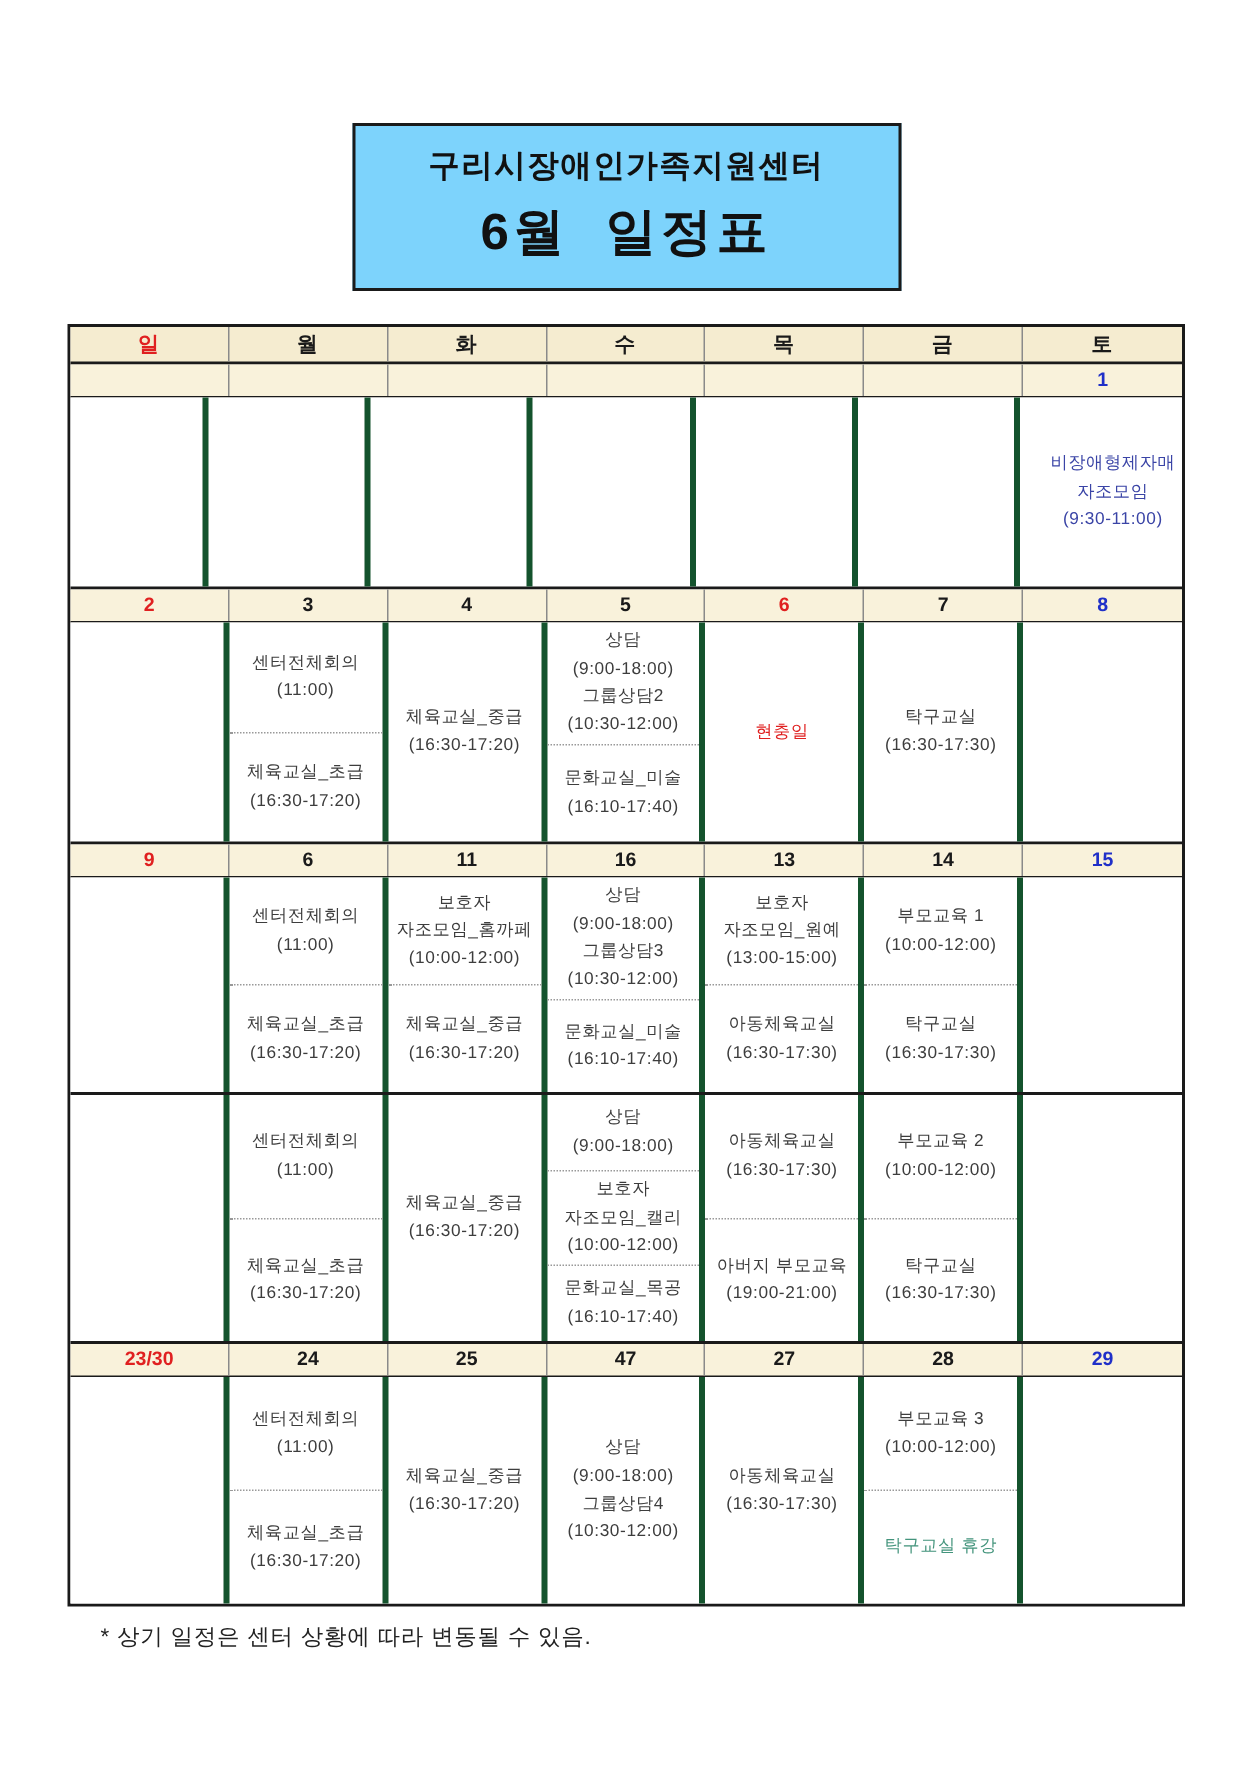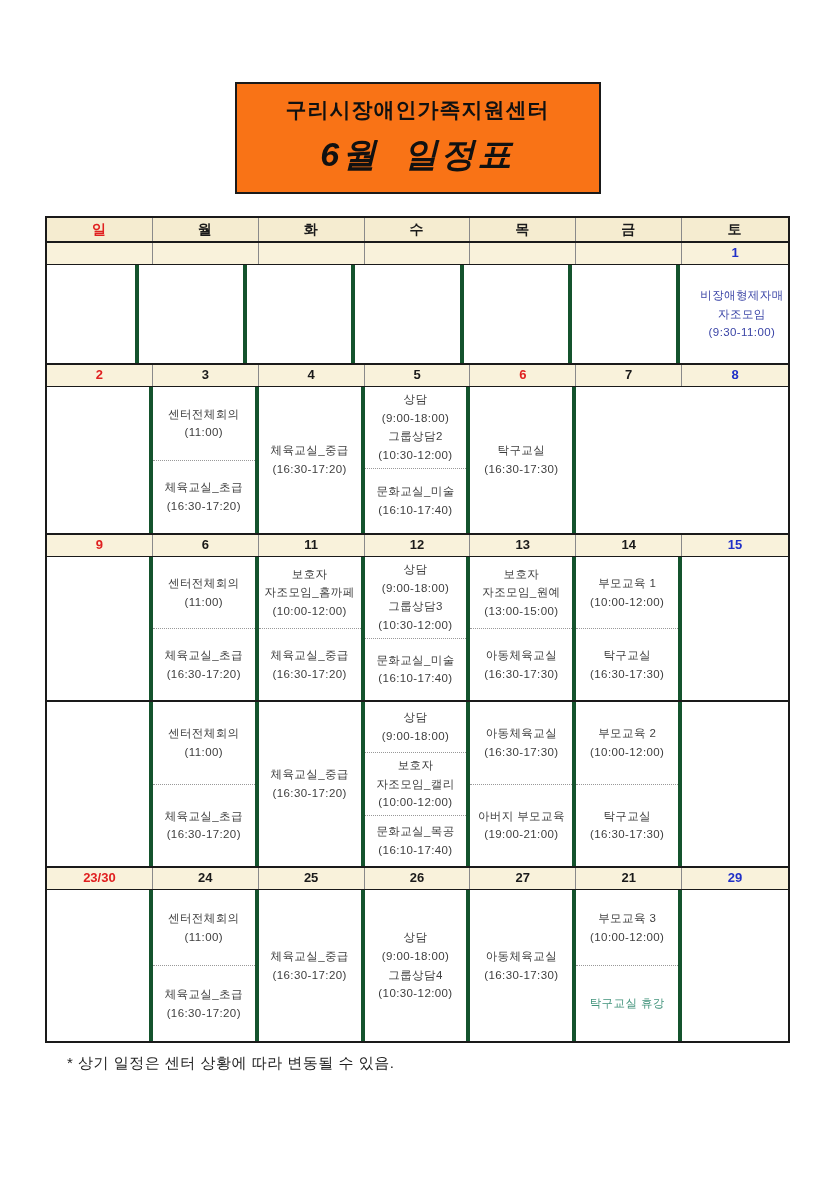--- a/index.html
+++ b/index.html
@@ -8,38 +8,37 @@
     background: #ffffff;
     font-family: "Liberation Sans", "DejaVu Sans", sans-serif;
     color: #1a1a1a;
     overflow: hidden;
   }
   
   .title-box {
     width: 366px;
     margin: 82px auto 0 auto;
     border: 2px solid #1a1a1a;
-    background: #f97316;
+    background: #7dd3fc;
     text-align: center;
     padding: 12px 0 14px 0;
   }
   .title-line1 {
     font-size: 21px;
     font-weight: bold;
     letter-spacing: 1px;
     color: #111;
   }
   .title-line2 {
     font-size: 34px;
     font-weight: bold;
     margin-top: 8px;
     letter-spacing: 3px;
     word-spacing: 12px;
     color: #111;
-    font-style: italic;
   }
   
   .calendar {
     width: 745px;
     margin: 22px 0 0 45px;
     border: 2px solid #1a1a1a;
     background: #fff;
   }
   .cal-row {
     display: grid;
@@ -135,21 +134,21 @@
 
 <div class="cal-row date-row">
       <div class="date-cell d-black"></div>
       <div class="date-cell d-black"></div>
       <div class="date-cell d-black"></div>
       <div class="date-cell d-black"></div>
       <div class="date-cell d-black"></div>
       <div class="date-cell d-black"></div>
       <div class="date-cell d-blue">1</div>
     </div>
-    <div class="cal-row event-row" style="height: 100px; gap: 16px;">
+    <div class="cal-row event-row" style="height: 128px; gap: 16px;">
       <div class="event-cell"></div>
       <div class="event-cell"></div>
       <div class="event-cell"></div>
       <div class="event-cell"></div>
       <div class="event-cell"></div>
       <div class="event-cell"></div>
       <div class="event-cell">
         <div class="segment">
           <div class="seg-line c-blue">비장애형제자매</div>
           <div class="seg-line c-blue">자조모임</div>
@@ -191,31 +190,36 @@
           <div class="seg-line">그룹상담2</div>
           <div class="seg-line">(10:30-12:00)</div>
         </div>
         <div class="segment">
           <div class="seg-line">문화교실_미술</div>
           <div class="seg-line">(16:10-17:40)</div>
         </div>
       </div>
       <div class="event-cell">
         <div class="segment">
+          <div class="seg-line c-red">현충일</div>
+        </div>
+      </div>
+      <div class="event-cell">
+        <div class="segment">
           <div class="seg-line">탁구교실</div>
           <div class="seg-line">(16:30-17:30)</div>
         </div>
       </div>
       <div class="event-cell"></div>
     </div>
     <div class="cal-row date-row">
       <div class="date-cell d-red">9</div>
       <div class="date-cell d-black">6</div>
       <div class="date-cell d-black">11</div>
-      <div class="date-cell d-black">12</div>
+      <div class="date-cell d-black">16</div>
       <div class="date-cell d-black">13</div>
       <div class="date-cell d-black">14</div>
       <div class="date-cell d-blue">15</div>
     </div>
     <div class="cal-row event-row" style="height: 145px;">
       <div class="event-cell"></div>
       <div class="event-cell">
         <div class="segment">
           <div class="seg-line">센터전체회의</div>
           <div class="seg-line">(11:00)</div>
@@ -323,23 +327,23 @@
           <div class="seg-line">탁구교실</div>
           <div class="seg-line">(16:30-17:30)</div>
         </div>
       </div>
       <div class="event-cell"></div>
     </div>
     <div class="cal-row date-row">
       <div class="date-cell d-red">23/30</div>
       <div class="date-cell d-black">24</div>
       <div class="date-cell d-black">25</div>
-      <div class="date-cell d-black">26</div>
+      <div class="date-cell d-black">47</div>
       <div class="date-cell d-black">27</div>
-      <div class="date-cell d-black">21</div>
+      <div class="date-cell d-black">28</div>
       <div class="date-cell d-blue">29</div>
     </div>
     <div class="cal-row event-row" style="height: 151px;">
       <div class="event-cell"></div>
       <div class="event-cell">
         <div class="segment">
           <div class="seg-line">센터전체회의</div>
           <div class="seg-line">(11:00)</div>
         </div>
         <div class="segment">

